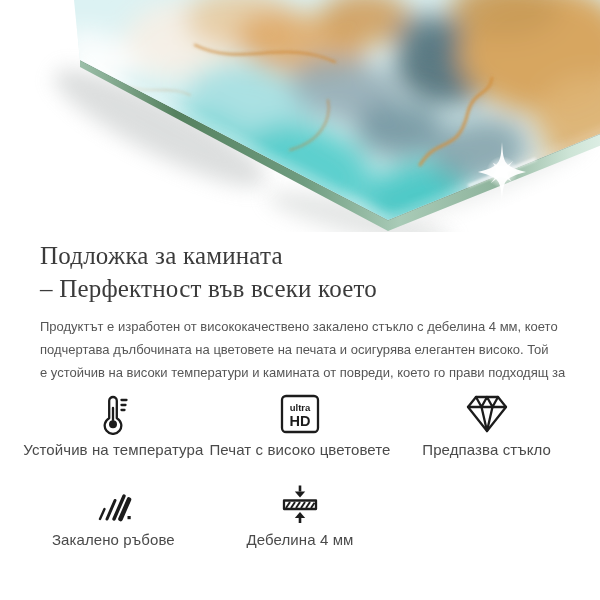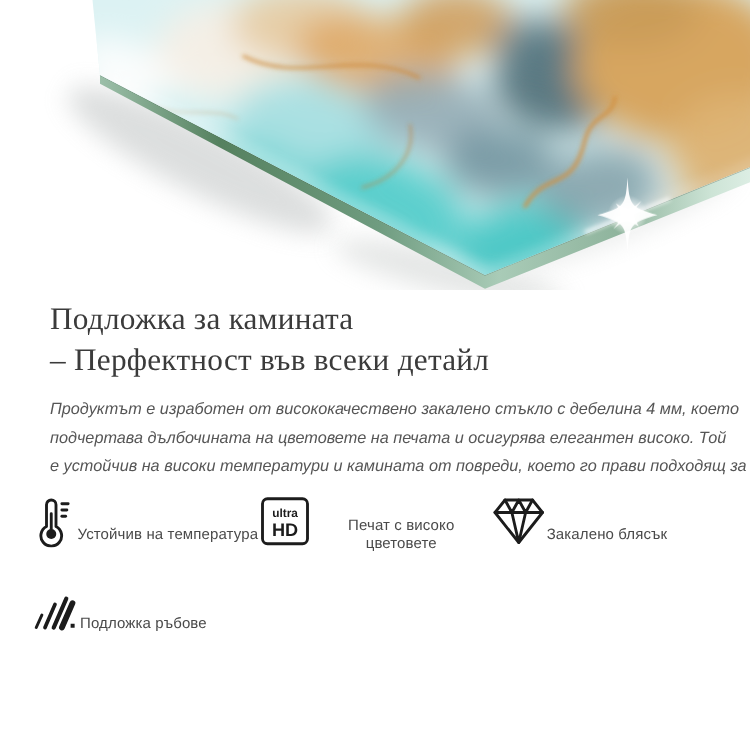--- a/index.html
+++ b/index.html
@@ -20,37 +20,37 @@
     font-family:"Liberation Serif","DejaVu Serif",serif;
     font-size:25px;line-height:33px;color:#3b3b3b;
     letter-spacing:.2px;
   }
 
   
   .description{
     margin:10px 40px 0 40px;
     font-size:13px;line-height:23px;color:#565656;
   }
-  .description div{white-space:nowrap;font-style:italic;}
+  .description div{white-space:nowrap;}
 
   
   .features{
     margin:8px 20px 0 20px;
     display:grid;
     grid-template-columns:1fr 1fr 1fr;
     row-gap:24px;
   }
   .feature{
-    display:flex;flex-direction:row;align-items:center;
+    display:flex;flex-direction:column;align-items:center;
   }
   .feature .icon-wrap{
     height:44px;display:flex;align-items:center;justify-content:center;
   }
   .feature .label{
-    margin-top:21px;font-size:12px;color:#4a4a4a;letter-spacing:.1px;
+    margin-top:5px;font-size:15px;color:#4a4a4a;letter-spacing:.1px;
     text-align:center;
   }
   .feature svg{display:block;}
   .stroke-ic{stroke:#1c1c1c;fill:none;stroke-width:2.3;stroke-linecap:round;stroke-linejoin:round;}
   .fill-ic{fill:#1c1c1c;stroke:none;}
 </style>
 </head>
 <body>
 
 <div class="page">
@@ -143,21 +143,21 @@
         <circle cx="502" cy="172" r="16" fill="url(#glow)"></circle>
         <path d="M502,142 C503.5,164 504,166 526,172 C504,178 503.5,180 502,202 C500.5,180 500,178 478,172 C500,166 500.5,164 502,142 Z" fill="#ffffff" opacity="0.95"></path>
         <path d="M502,156 C503,168 504,169 515,172 C504,175 503,176 502,188 C501,176 500,175 489,172 C500,169 501,168 502,156 Z" fill="#ffffff" transform="rotate(45 502 172)" opacity="0.85"></path>
         <path d="M468,186 L536,159" stroke="#ffffff" stroke-width="2.5" opacity="0.9" filter="url(#b2)"></path>
       </g>
     </svg>
   </div>
 
   <h1 class="heading" style="margin-top:7px;font-weight:400;">
     <div>Подложка за камината</div>
-    <div>– Перфектност във всеки детайл</div>
+    <div>– Перфектност във всеки което</div>
   </h1>
 
   <div class="description">
     <div>Продуктът е изработен от висококачествено закалено стъкло с дебелина 4 мм, което</div>
     <div>подчертава дълбочината на цветовете на печата и осигурява елегантен високо. Той</div>
     <div>е устойчив на високи температури и камината от повреди, което го прави подходящ за</div>
   </div>
 
   <div class="features">
 
@@ -193,33 +193,55 @@
       <div class="icon-wrap">
         <svg width="44" height="42" viewBox="0 0 44 42">
           <g class="stroke-ic" stroke-width="2.2">
             <path d="M3,14 L11,4 H33 L41,14 L22,38 Z"></path>
             <path d="M3,14 H41"></path>
             <path d="M11,4 L16.5,14 L22,4 L27.5,14 L33,4"></path>
             <path d="M16.5,14 L22,38 L27.5,14"></path>
           </g>
         </svg>
       </div>
-      <div class="label">Закалено блясък</div>
+      <div class="label">Предпазва стъкло</div>
     </div>
 
     <div class="feature">
       <div class="icon-wrap">
         <svg width="44" height="42" viewBox="0 0 44 42">
           <g stroke="#1c1c1c" stroke-linecap="round" fill="none">
             <line x1="9" y1="36" x2="13.5" y2="26" stroke-width="2.4"></line>
             <line x1="16" y1="36" x2="24" y2="17.5" stroke-width="3"></line>
             <line x1="23" y1="36" x2="33" y2="13" stroke-width="3.4"></line>
             <line x1="29.5" y1="36" x2="38" y2="16.5" stroke-width="4.6"></line>
           </g>
           <rect class="fill-ic" x="36.5" y="33" width="3.2" height="3.2"></rect>
         </svg>
       </div>
-      <div class="label">Подложка ръбове</div>
-    </div>
-
+      <div class="label">Закалено ръбове</div>
+    </div>
+
+    <div class="feature">
+      <div class="icon-wrap">
+        <svg width="44" height="44" viewBox="0 0 44 44">
+          <rect class="stroke-ic" x="6" y="18.5" width="32" height="8.5" stroke-width="2.4"></rect>
+          <g stroke="#1c1c1c" stroke-width="2">
+            <line x1="8" y1="26" x2="12" y2="20"></line>
+            <line x1="13" y1="26" x2="17" y2="20"></line>
+            <line x1="18" y1="26" x2="22" y2="20"></line>
+            <line x1="23" y1="26" x2="27" y2="20"></line>
+            <line x1="28" y1="26" x2="32" y2="20"></line>
+            <line x1="33" y1="26" x2="36.5" y2="20.8"></line>
+          </g>
+          <g class="fill-ic">
+            <rect x="20.7" y="3.5" width="2.6" height="6"></rect>
+            <path d="M16.8,9.5 H27.2 L22,15.5 Z"></path>
+            <path d="M22,30 L16.8,36 H27.2 Z"></path>
+            <rect x="20.7" y="36" width="2.6" height="5"></rect>
+          </g>
+        </svg>
+      </div>
+      <div class="label">Дебелина 4 мм</div>
+    </div>
 
   </div>
 </div>
 
 </body></html>

